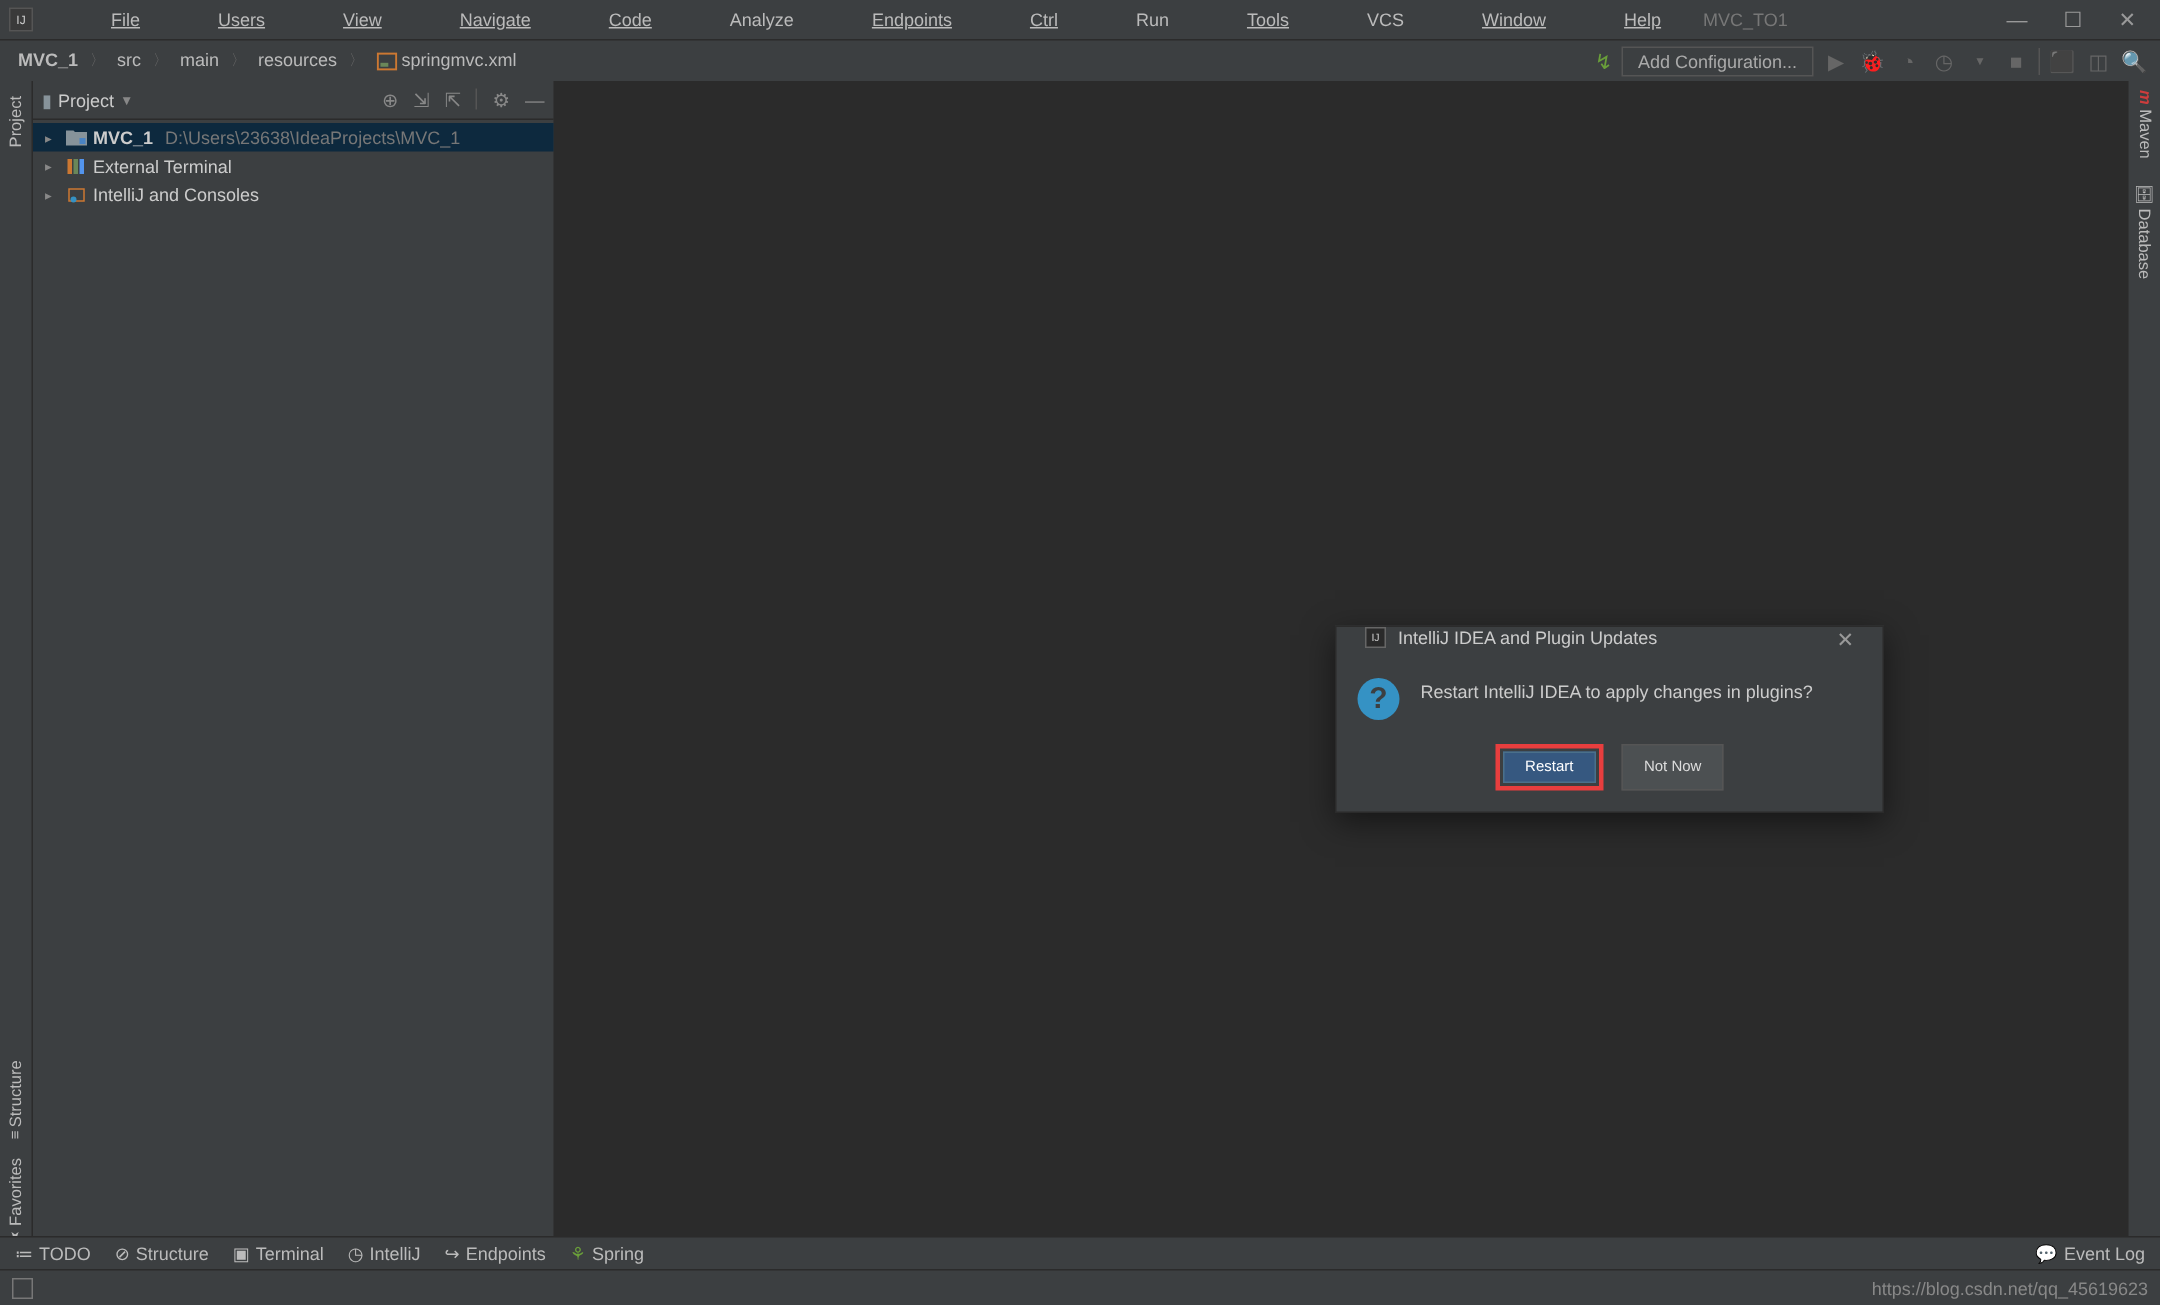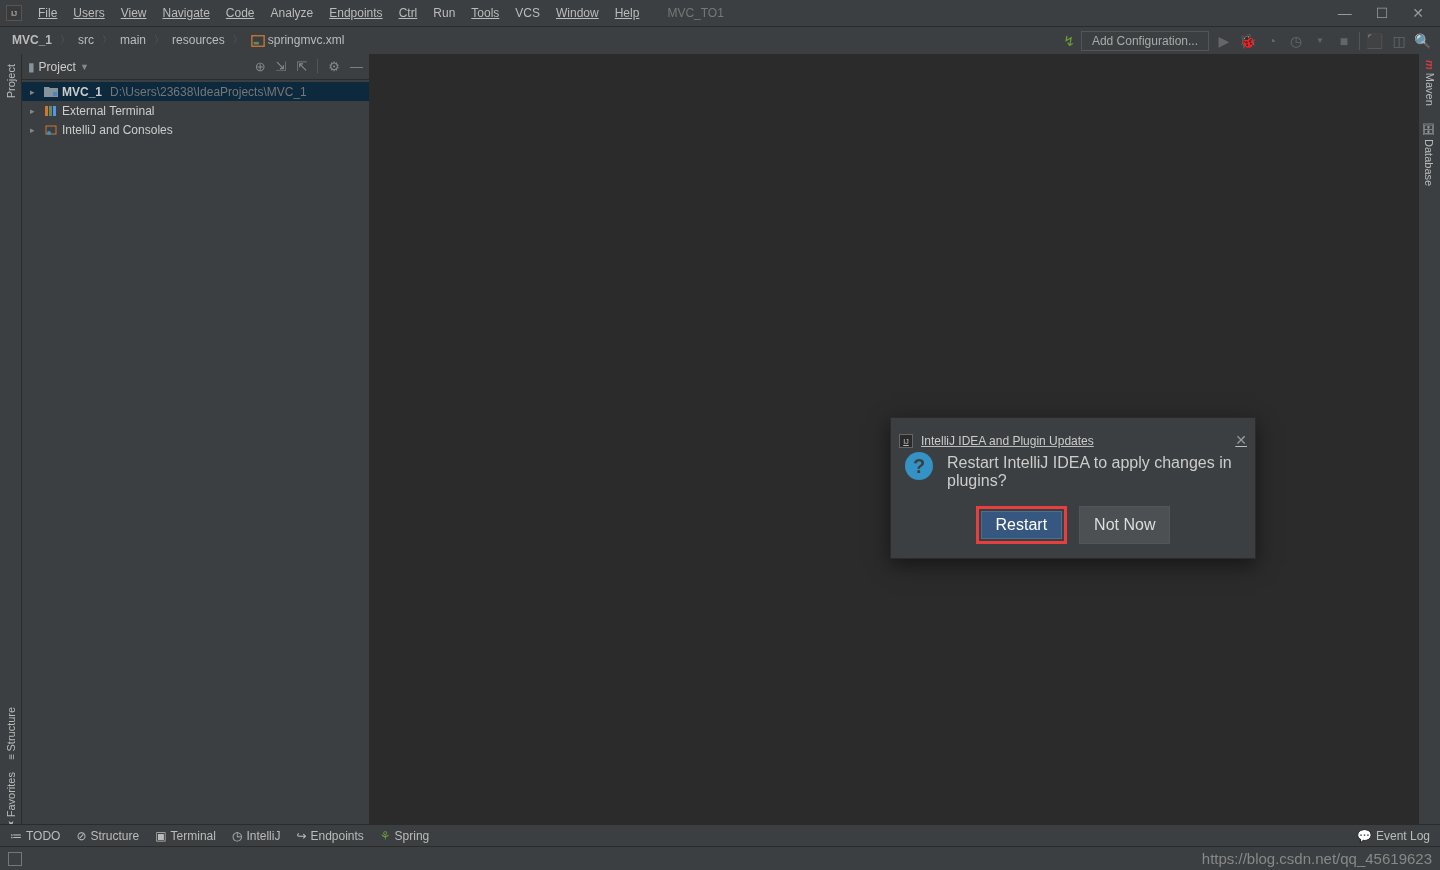--- a/index.html
+++ b/index.html
@@ -2,21 +2,21 @@
 <html><head>
 <meta charset="utf-8">
 <style>
 * { margin:0; padding:0; box-sizing:border-box; font-family:"Segoe UI",Arial,sans-serif; }
 body { width:1440px; height:870px; background:#2b2b2b; color:#bbbbbb; font-size:12px; overflow:hidden; position:relative; }
 
 
 .titlebar { height:26px; background:#3c3f41; display:flex; align-items:center; padding:0 6px; }
 .titlebar .logo { width:16px; height:16px; background:#3a3a3a; border:1px solid #555; display:flex; align-items:center; justify-content:center; font-size:8px; color:#ccc; margin-right:8px; }
 .titlebar .menus { display:flex; gap:0; }
-.titlebar .menu-item { padding:3px 8px; color:#bbb; cursor:default; }
+.titlebar .menu-item { padding:3px 8px; color:#bbb; cursor:default;margin-left:36px; }
 .titlebar .menu-item span.ul { text-decoration:underline; }
 .titlebar .projname { margin-left:20px; color:#777; }
 .titlebar .winctrls { margin-left:auto; display:flex; gap:24px; padding-right:10px; color:#999; font-size:14px; }
 
 
 .navbar { height:28px; background:#3c3f41; border-top:1px solid #2b2b2b; display:flex; align-items:center; padding:0 8px; }
 .crumbs { display:flex; align-items:center; gap:4px; }
 .crumb { color:#bbb; padding:0 4px; }
 .crumb.strong { font-weight:bold; }
 .chev { color:#666; font-size:10px; }
@@ -55,43 +55,43 @@
 
 
 .editor { flex:1; background:#2b2b2b; position:relative; }
 .hints { position:absolute; top:250px; left:50%; transform:translateX(-50%); text-align:center; color:#888; font-size:15px; }
 .hints .row { margin:8px 0; }
 .hints .key { color:#cc7832; color:#5394ec; }
 .hints .lbl { color:#888; }
 
 
 .dialog { position:absolute; top:363px; left:520px; width:366px; background:#3c3f41; border:1px solid #2b2b2b; box-shadow:0 6px 20px rgba(0,0,0,0.5); }
-.dlghead { height:30px; display:flex; align-items:flex-end; padding:0 8px;text-decoration:underline; }
+.dlghead { height:30px; display:flex; align-items:flex-start; padding:0 19px; }
 .dlghead .dlogo { width:14px; height:14px; background:#2a2a2a; border:1px solid #666; margin-right:8px; font-size:7px; display:flex; align-items:center; justify-content:center; color:#ccc; }
 .dlghead .dtitle { color:#ccc; font-size:12px; }
 .dlghead .dclose { margin-left:auto; color:#999; font-size:14px; cursor:default; }
 .dlgbody { display:flex; padding:4px 14px 8px 14px; gap:14px; }
 .qicon { width:28px; height:28px; border-radius:50%; background:#3592c4; color:#3c3f41; display:flex; align-items:center; justify-content:center; font-size:20px; font-weight:bold; flex-shrink:0; }
 .qicon::after{content:"?"; color:#3c3f41; font-weight:bold;}
-.dlgmsg { color:#ccc; font-size:16px; padding-top:2px; }
+.dlgmsg { color:#ccc; font-size:12px; padding-top:2px; }
 .dlgbtns { display:flex; justify-content:center; gap:12px; padding:8px 0 14px 0; }
-.btn { padding:4px 14px; font-size:16px; border:1px solid #555; background:#4c5052; color:#ddd; cursor:default; }
+.btn { padding:4px 14px; font-size:10px; border:1px solid #555; background:#4c5052; color:#ddd; cursor:default; }
 .btn.primary { background:#365880; border:1px solid #4a708b; color:#fff; }
 .hlbox { border:3px solid #e83e3e; padding:2px; display:inline-block; }
 
 
 .bottombar { position:absolute; left:0; right:0; bottom:24px; height:22px; background:#3c3f41; border-top:1px solid #2b2b2b; display:flex; align-items:center; padding:0 10px; gap:16px; color:#bbb; font-size:12px; }
 .bottombar .item { display:flex; align-items:center; gap:4px; cursor:default; }
 .bottombar .spacer { flex:1; }
 .bottombar .evicon { font-size:12px; }
 
 
 .status { position:absolute; left:0; right:0; bottom:0; height:24px; background:#3c3f41; border-top:1px solid #2b2b2b; display:flex; align-items:center; padding:0 8px; }
 .status .sq { width:14px; height:14px; border:1px solid #777; }
-.status .wm { margin-left:auto; color:#888; font-size:15px; }
+.status .wm { margin-left:auto; color:#888; font-size:12px; }
 
 svg { display:block; }
 </style>
 </head>
 <body>
 
 <div class="titlebar">
   <div class="logo">IJ</div>
   <div class="menus">
     <div class="menu-item"><span class="ul">File</span></div>

